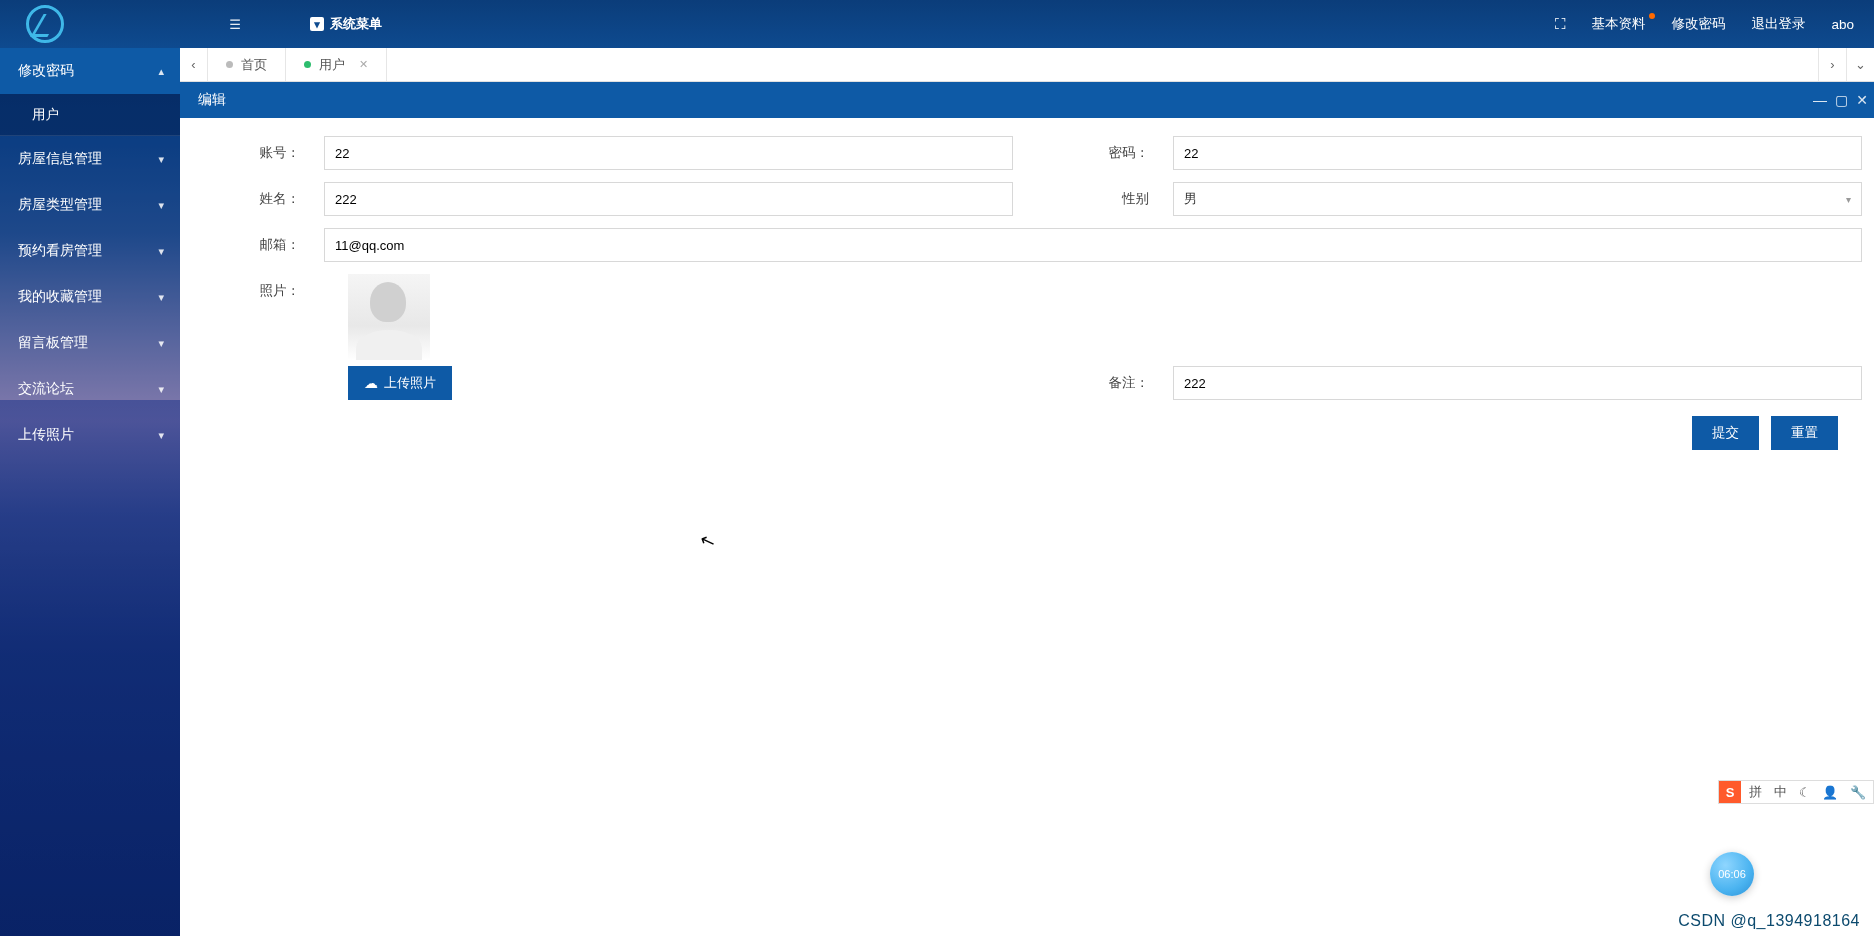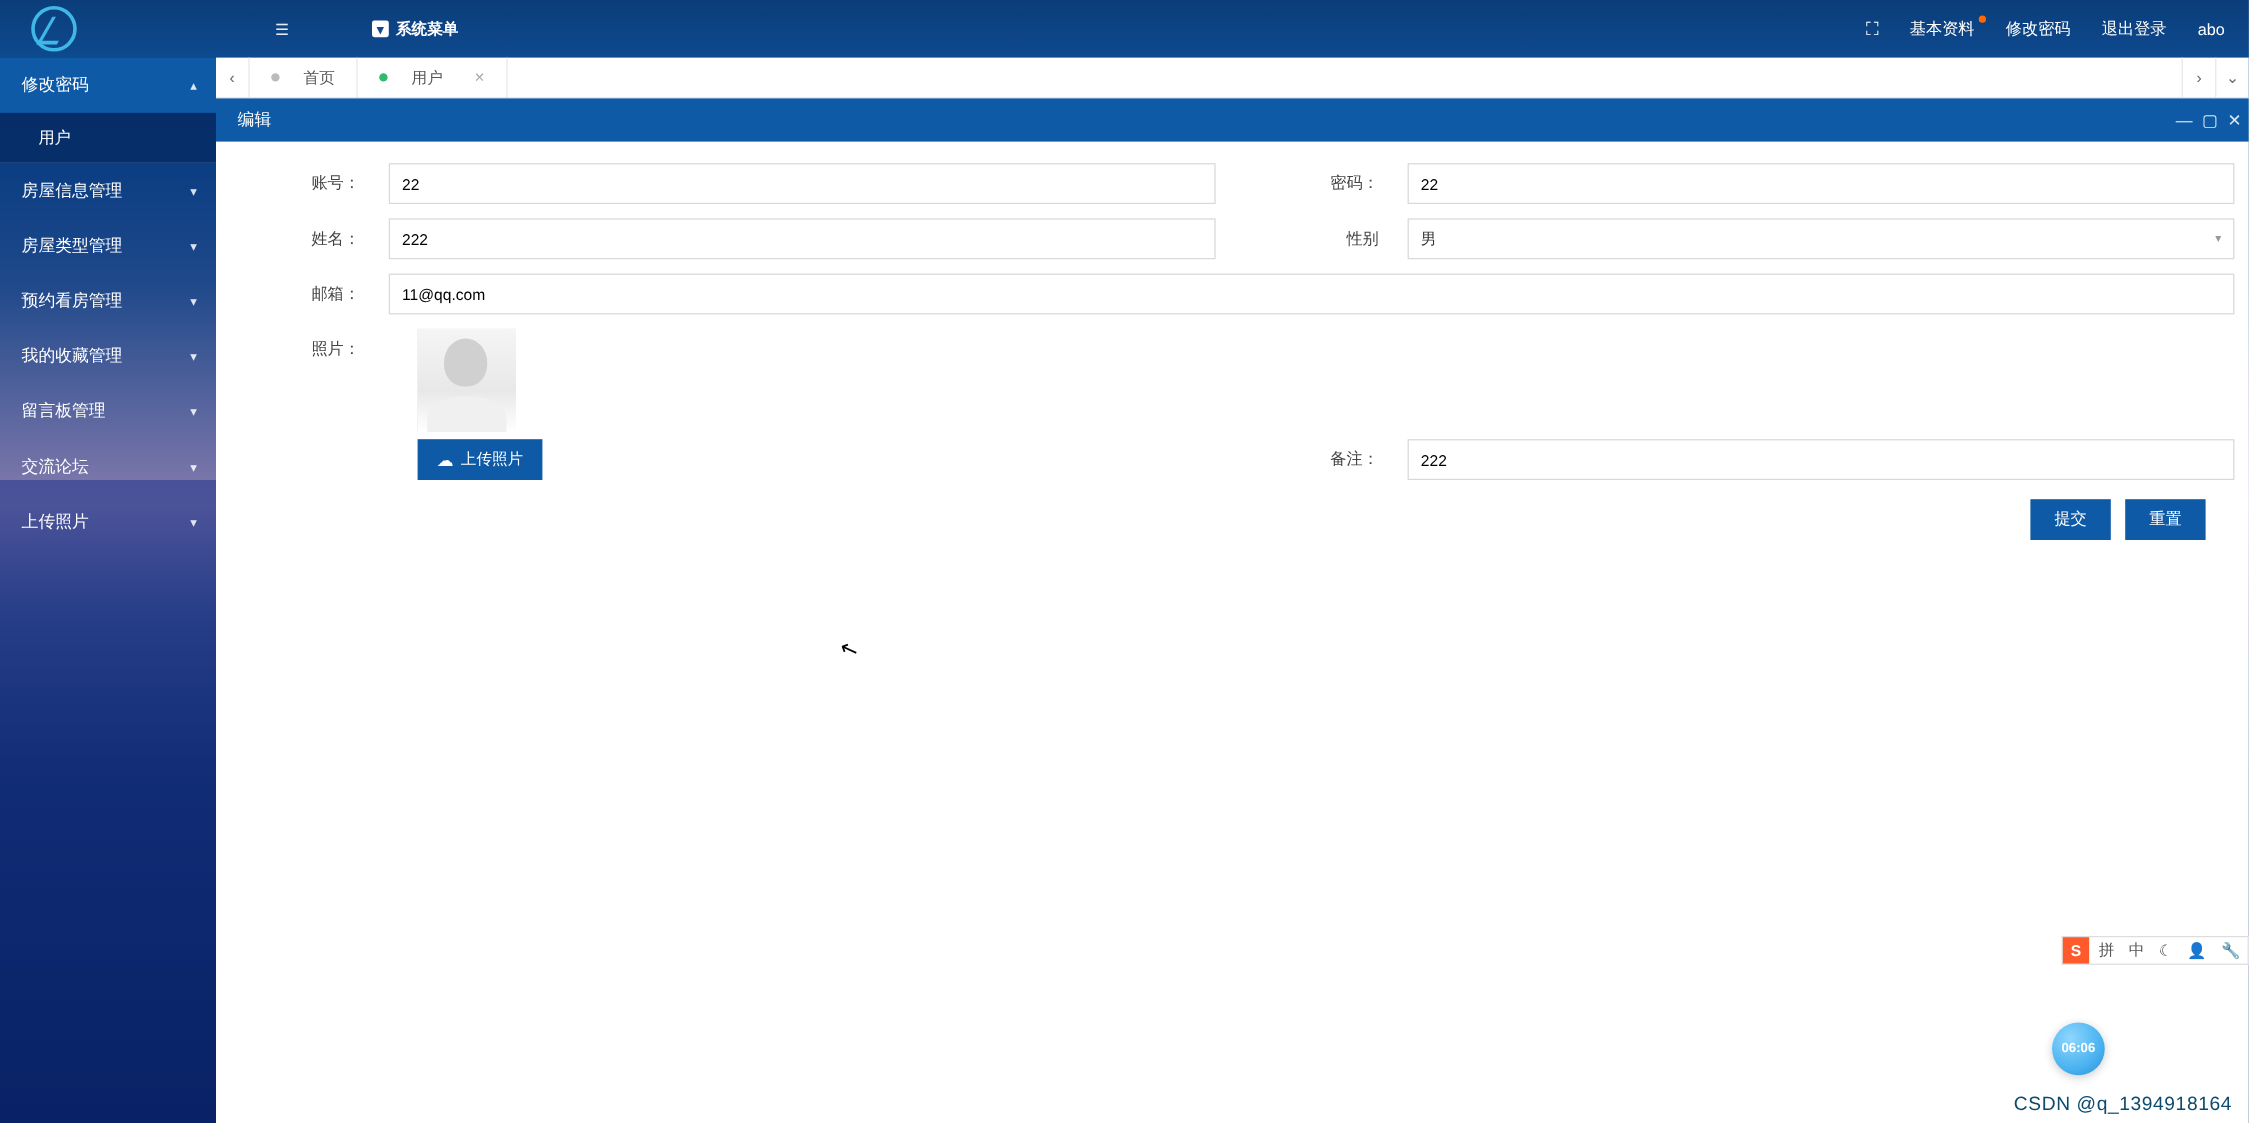--- a/index.html
+++ b/index.html
@@ -26,21 +26,21 @@
 .side-item.expanded{background:#0e5aa6;}
 .side-sub{height:42px;display:flex;align-items:center;padding-left:32px;background:rgba(0,25,70,.4);border-bottom:1px solid rgba(255,255,255,.1);font-size:13.5px;cursor:pointer;}
 .caret{position:absolute;right:16px;font-size:11px;opacity:.85;}
 
 
 .main{position:absolute;left:180px;right:0;top:48px;bottom:0;background:#fff;}
 .tabbar{height:34px;border-bottom:1px solid #e0e0e0;display:flex;align-items:stretch;}
 .tab-arrow{width:28px;display:flex;align-items:center;justify-content:center;color:#666;cursor:pointer;border-right:1px solid #e6e6e6;}
 .tab-arrow.r{margin-left:auto;border-left:1px solid #e6e6e6;border-right:none;}
 .tab-more{width:28px;display:flex;align-items:center;justify-content:center;color:#666;cursor:pointer;border-left:1px solid #e6e6e6;}
-.tab{display:flex;align-items:center;gap:20px;padding:0 18px;border-right:1px solid #e6e6e6;font-size:13px;cursor:pointer;color:#555;}
+.tab{display:flex;align-items:center;gap:8px;padding:0 18px;border-right:1px solid #e6e6e6;font-size:13px;cursor:pointer;color:#555;}
 .tab .tdot{width:7px;height:7px;border-radius:50%;}
 .tab .tdot.gray{background:#bbb;}
 .tab .tdot.green{background:#2dbd6e;}
 .tab .x{color:#aaa;margin-left:6px;font-size:11px;}
 
 .panel-hdr{height:36px;background:#0e5aa6;color:#fff;display:flex;align-items:center;padding:0 18px;font-size:14px;position:relative;}
 .win-ctrl{position:absolute;right:6px;display:flex;gap:8px;align-items:center;}
 .win-ctrl span{cursor:pointer;font-size:14px;opacity:.85;}
 
 .form{padding:18px 12px;}
@@ -56,21 +56,21 @@
 .avatar{width:82px;height:86px;background:linear-gradient(180deg,#f5f5f5 0%,#e8e8e8 60%,#fff 100%);position:relative;}
 .avatar:before{content:"";position:absolute;left:22px;top:8px;width:36px;height:40px;background:#d0d0d0;border-radius:50% 50% 45% 45%;}
 .avatar:after{content:"";position:absolute;left:8px;bottom:-6px;width:66px;height:36px;background:#f0f0f0;border-radius:50% 50% 0 0;}
 .upload-btn{margin-top:6px;height:34px;padding:0 16px;background:#0e5aa6;color:#fff;border:none;display:inline-flex;align-items:center;gap:6px;cursor:pointer;font-size:13px;}
 .cloud{font-size:14px;}
 
 .actions{display:flex;gap:12px;justify-content:flex-end;padding:4px 24px;}
 .btn{height:34px;padding:0 20px;background:#0e5aa6;color:#fff;border:none;cursor:pointer;font-size:13.5px;}
 
 
-.clock{position:absolute;right:120px;bottom:40px;width:44px;height:44px;border-radius:50%;background:radial-gradient(circle at 35% 30%,#8fd6ff 0%,#4ab3f0 60%,#2a8fd6 100%);color:#fff;display:flex;align-items:center;justify-content:center;font-size:11px;font-weight:bold;box-shadow:0 2px 8px rgba(0,0,0,.2);}
+.clock{position:absolute;right:120px;bottom:40px;width:44px;height:44px;border-radius:50%;background:radial-gradient(circle at 35% 30%,#8fd6ff 0%,#4ab3f0 60%,#2a8fd6 100%);color:#fff;display:flex;align-items:center;justify-content:center;font-size:11px;font-weight:normal;box-shadow:0 2px 8px rgba(0,0,0,.2);}
 .watermark{position:absolute;right:14px;bottom:6px;color:#0c4a6e;font-size:16px;letter-spacing:.5px;}
 .ime{position:absolute;right:0;bottom:132px;height:24px;display:flex;align-items:center;background:#fff;border:1px solid #ddd;font-size:13px;}
 .ime .s{width:22px;height:22px;background:#ff5a2b;color:#fff;display:flex;align-items:center;justify-content:center;font-weight:bold;margin-right:2px;}
 .ime span{padding:0 6px;color:#555;}
 .cursor-img{position:absolute;left:700px;top:530px;font-size:18px;color:#000;transform:rotate(-20deg);}
 </style>
 </head>
 <body>
 
 <div class="bg"></div>

